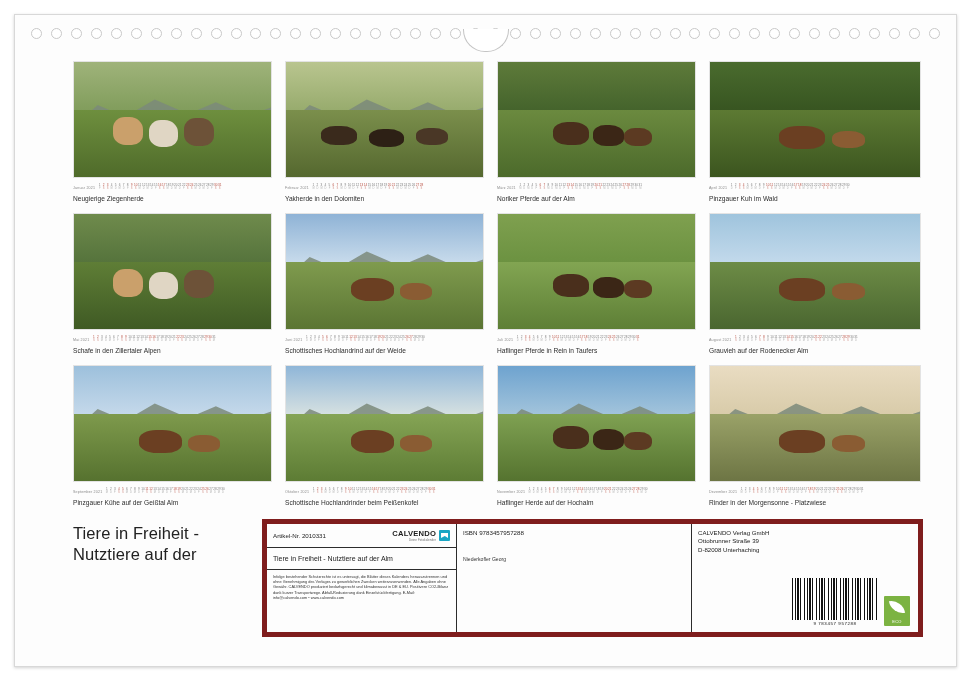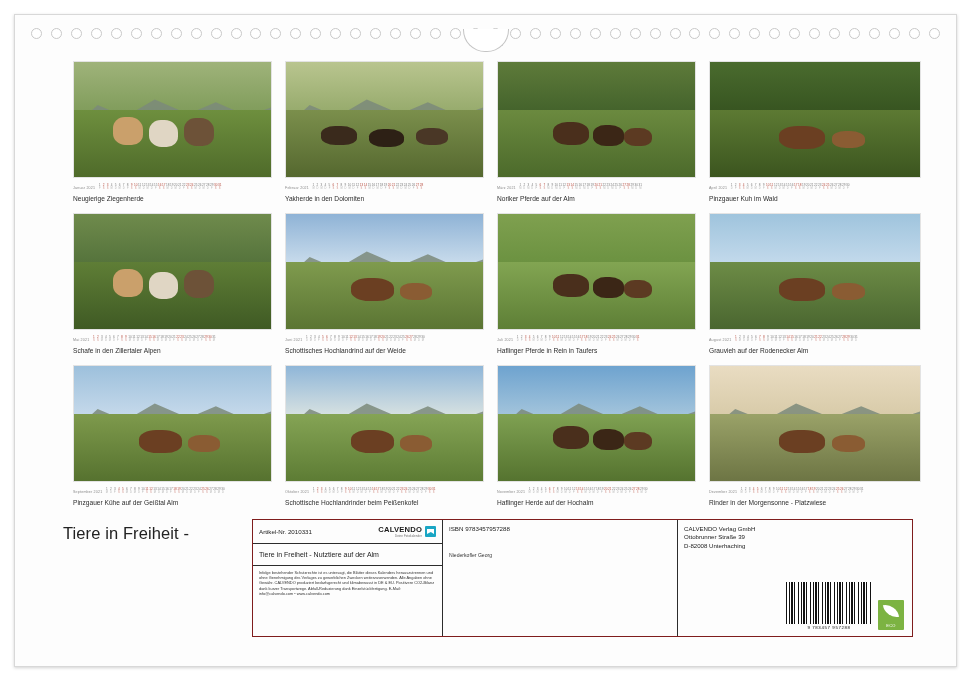--- a/index.html
+++ b/index.html
@@ -146,42 +146,42 @@
     color: #2d2d2d;
     margin-top: 3px;
     line-height: 9px;
     white-space: nowrap;
     overflow: hidden;
   }
 
   
   .bottom {
     position: absolute;
-    left: 48px;
+    left: 58px;
     top: 500px;
     width: 850px;
     height: 130px;
   }
   .title-block {
     position: absolute;
     left: 0;
     top: 8px;
     width: 180px;
     font-size: 16.5px;
     line-height: 21px;
     color: #222222;
     letter-spacing: .1px;
   }
   .imprint {
     position: absolute;
     left: 189px;
     top: 4px;
     width: 661px;
     height: 118px;
-    border: 1px solid #7f1d1d;
+    border: 5px solid #7f1d1d;
     box-sizing: border-box;
     display: flex;
     justify-content: flex-end;
   }
   .col {
     box-sizing: border-box;
     position: relative;
   }
   .col-left {
     width: 190px;
@@ -1998,20 +1998,21 @@
             </span>
           </div>
           <div class="caption">Rinder in der Morgensonne - Platzwiese</div>
         </div>
       </div>
 
     <div class="bottom">
 
       <div class="title-block" id="title-block">
           <div>Tiere in Freiheit -</div>
+          <div>Nutztiere auf der</div>
         </div>
 
       <div class="imprint">
 
         <div class="col col-left">
           <div class="cell-art">
             <span class="art-nr">Artikel-Nr. 2010331</span>
             <span class="logo">
               <span style="display:flex;flex-direction:column;align-items:flex-end;">
                 <span class="logo-text">CALVENDO</span>

